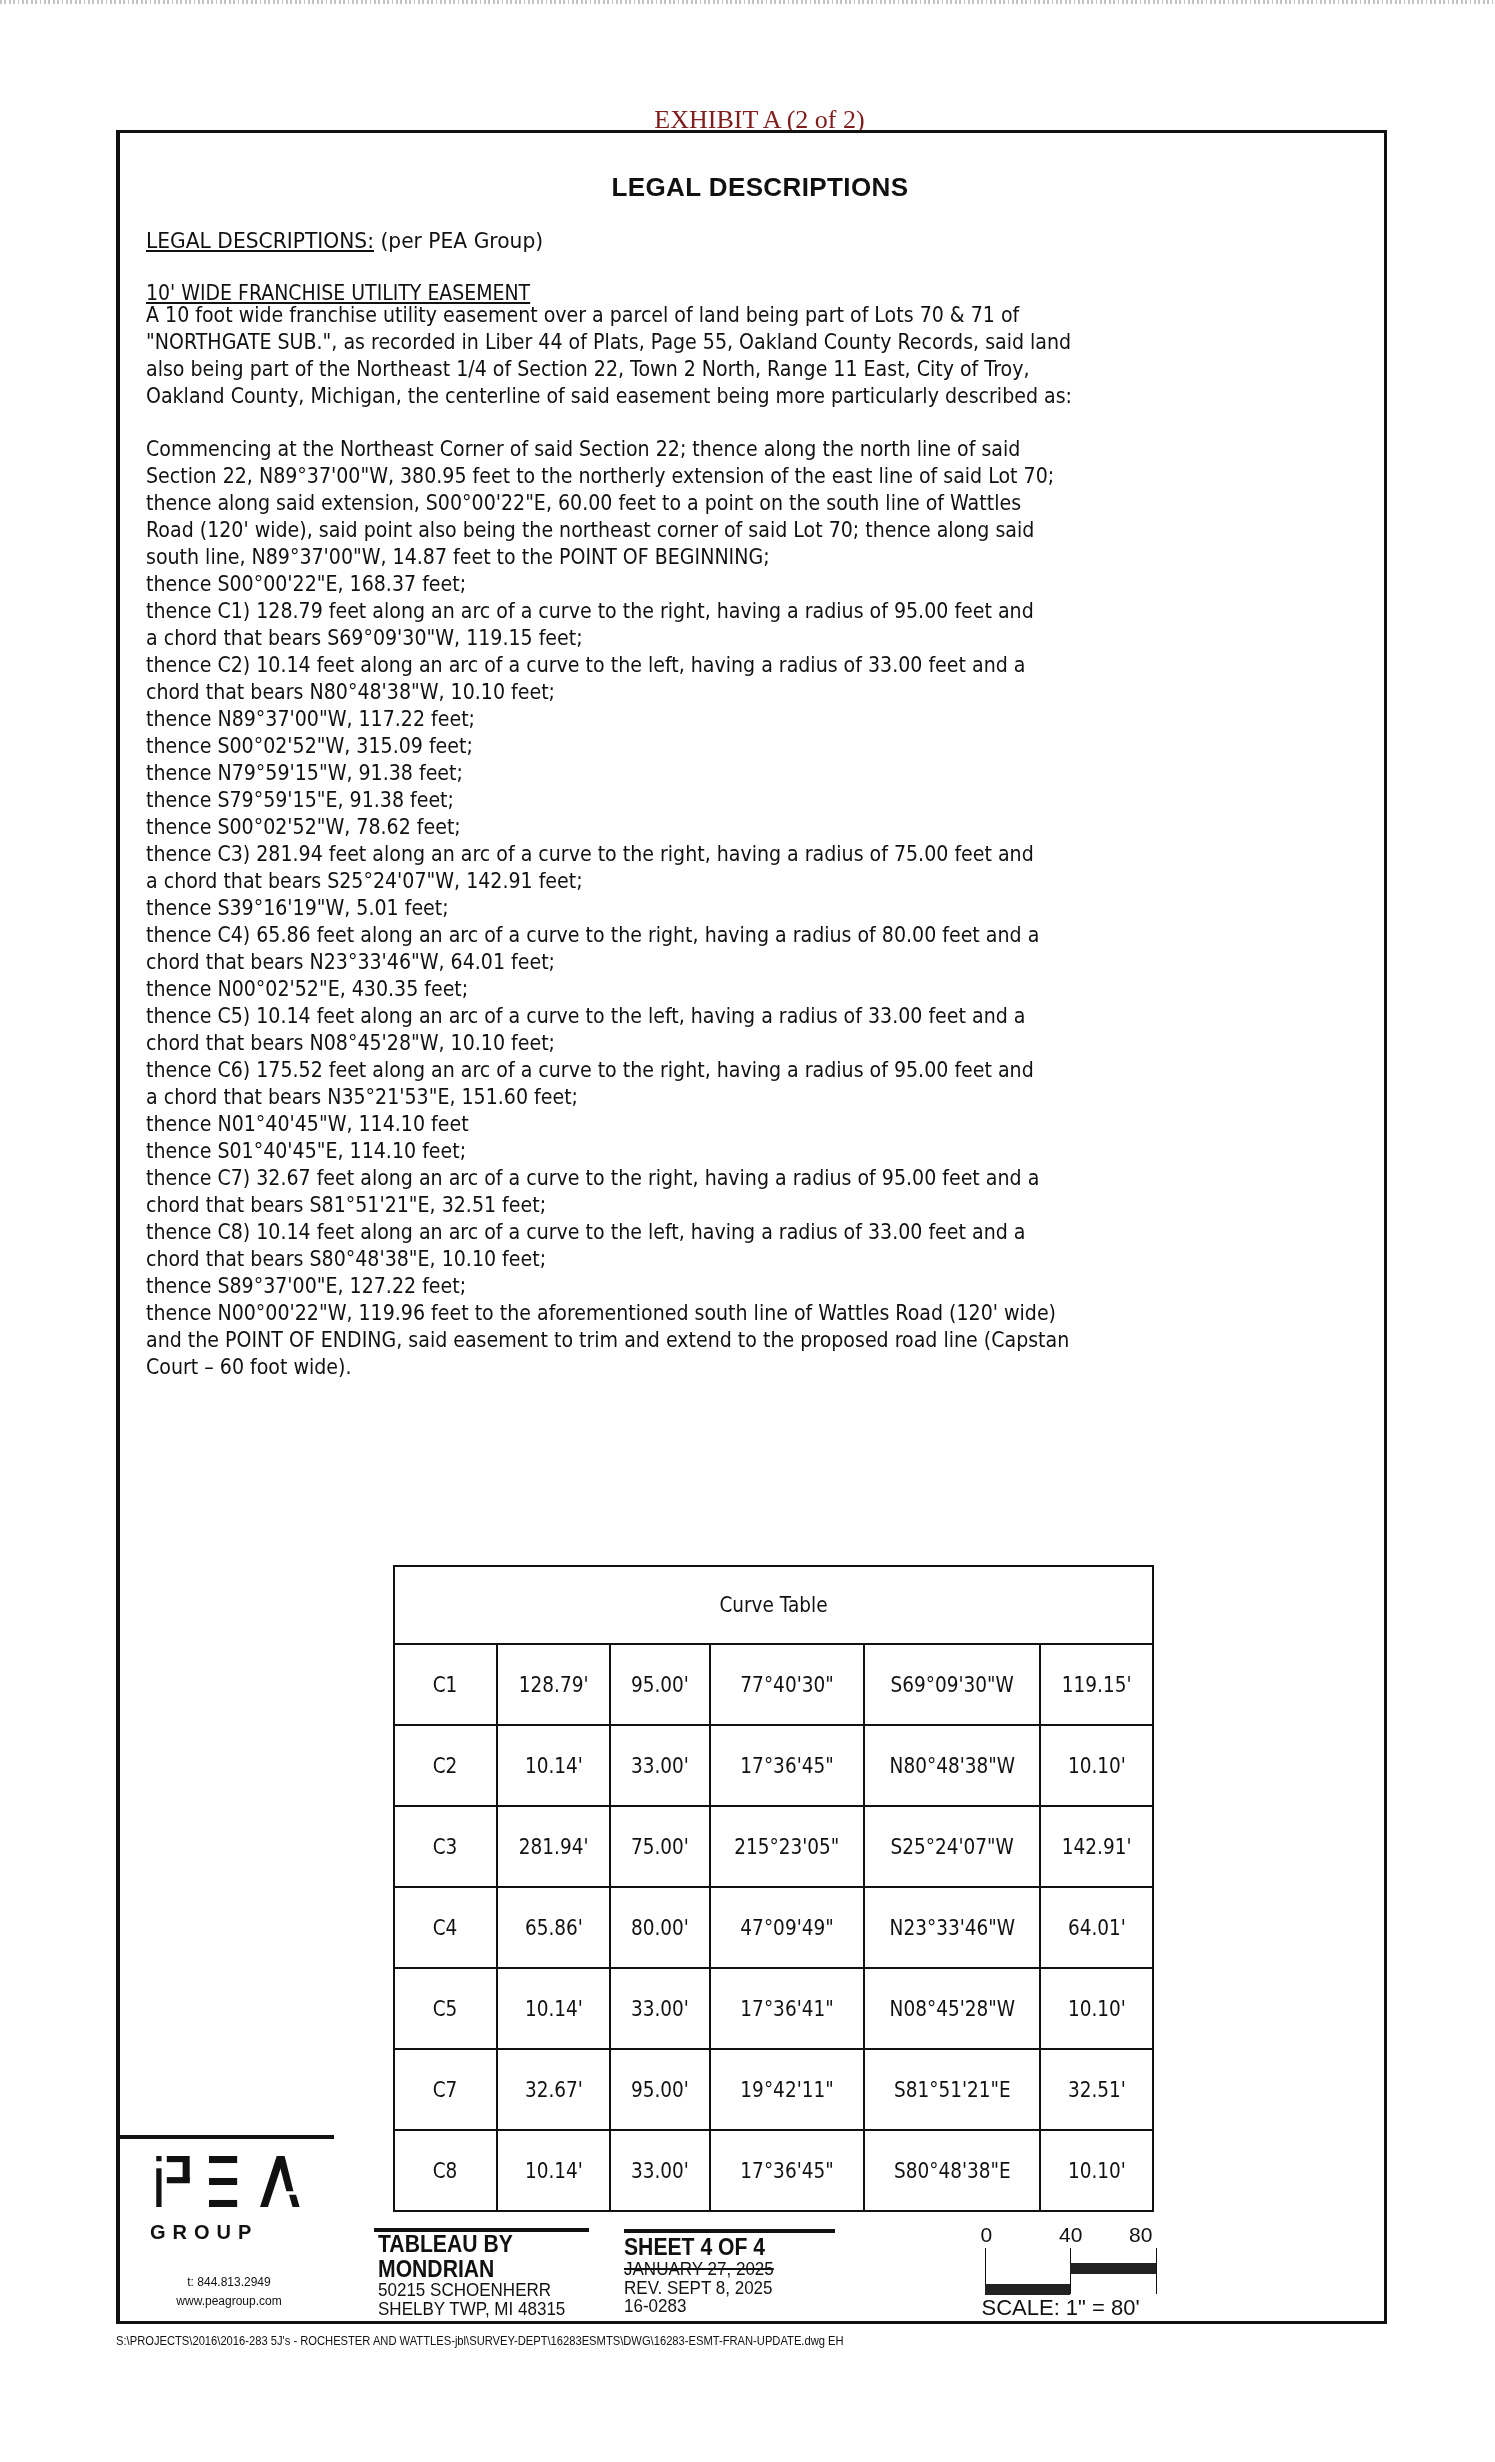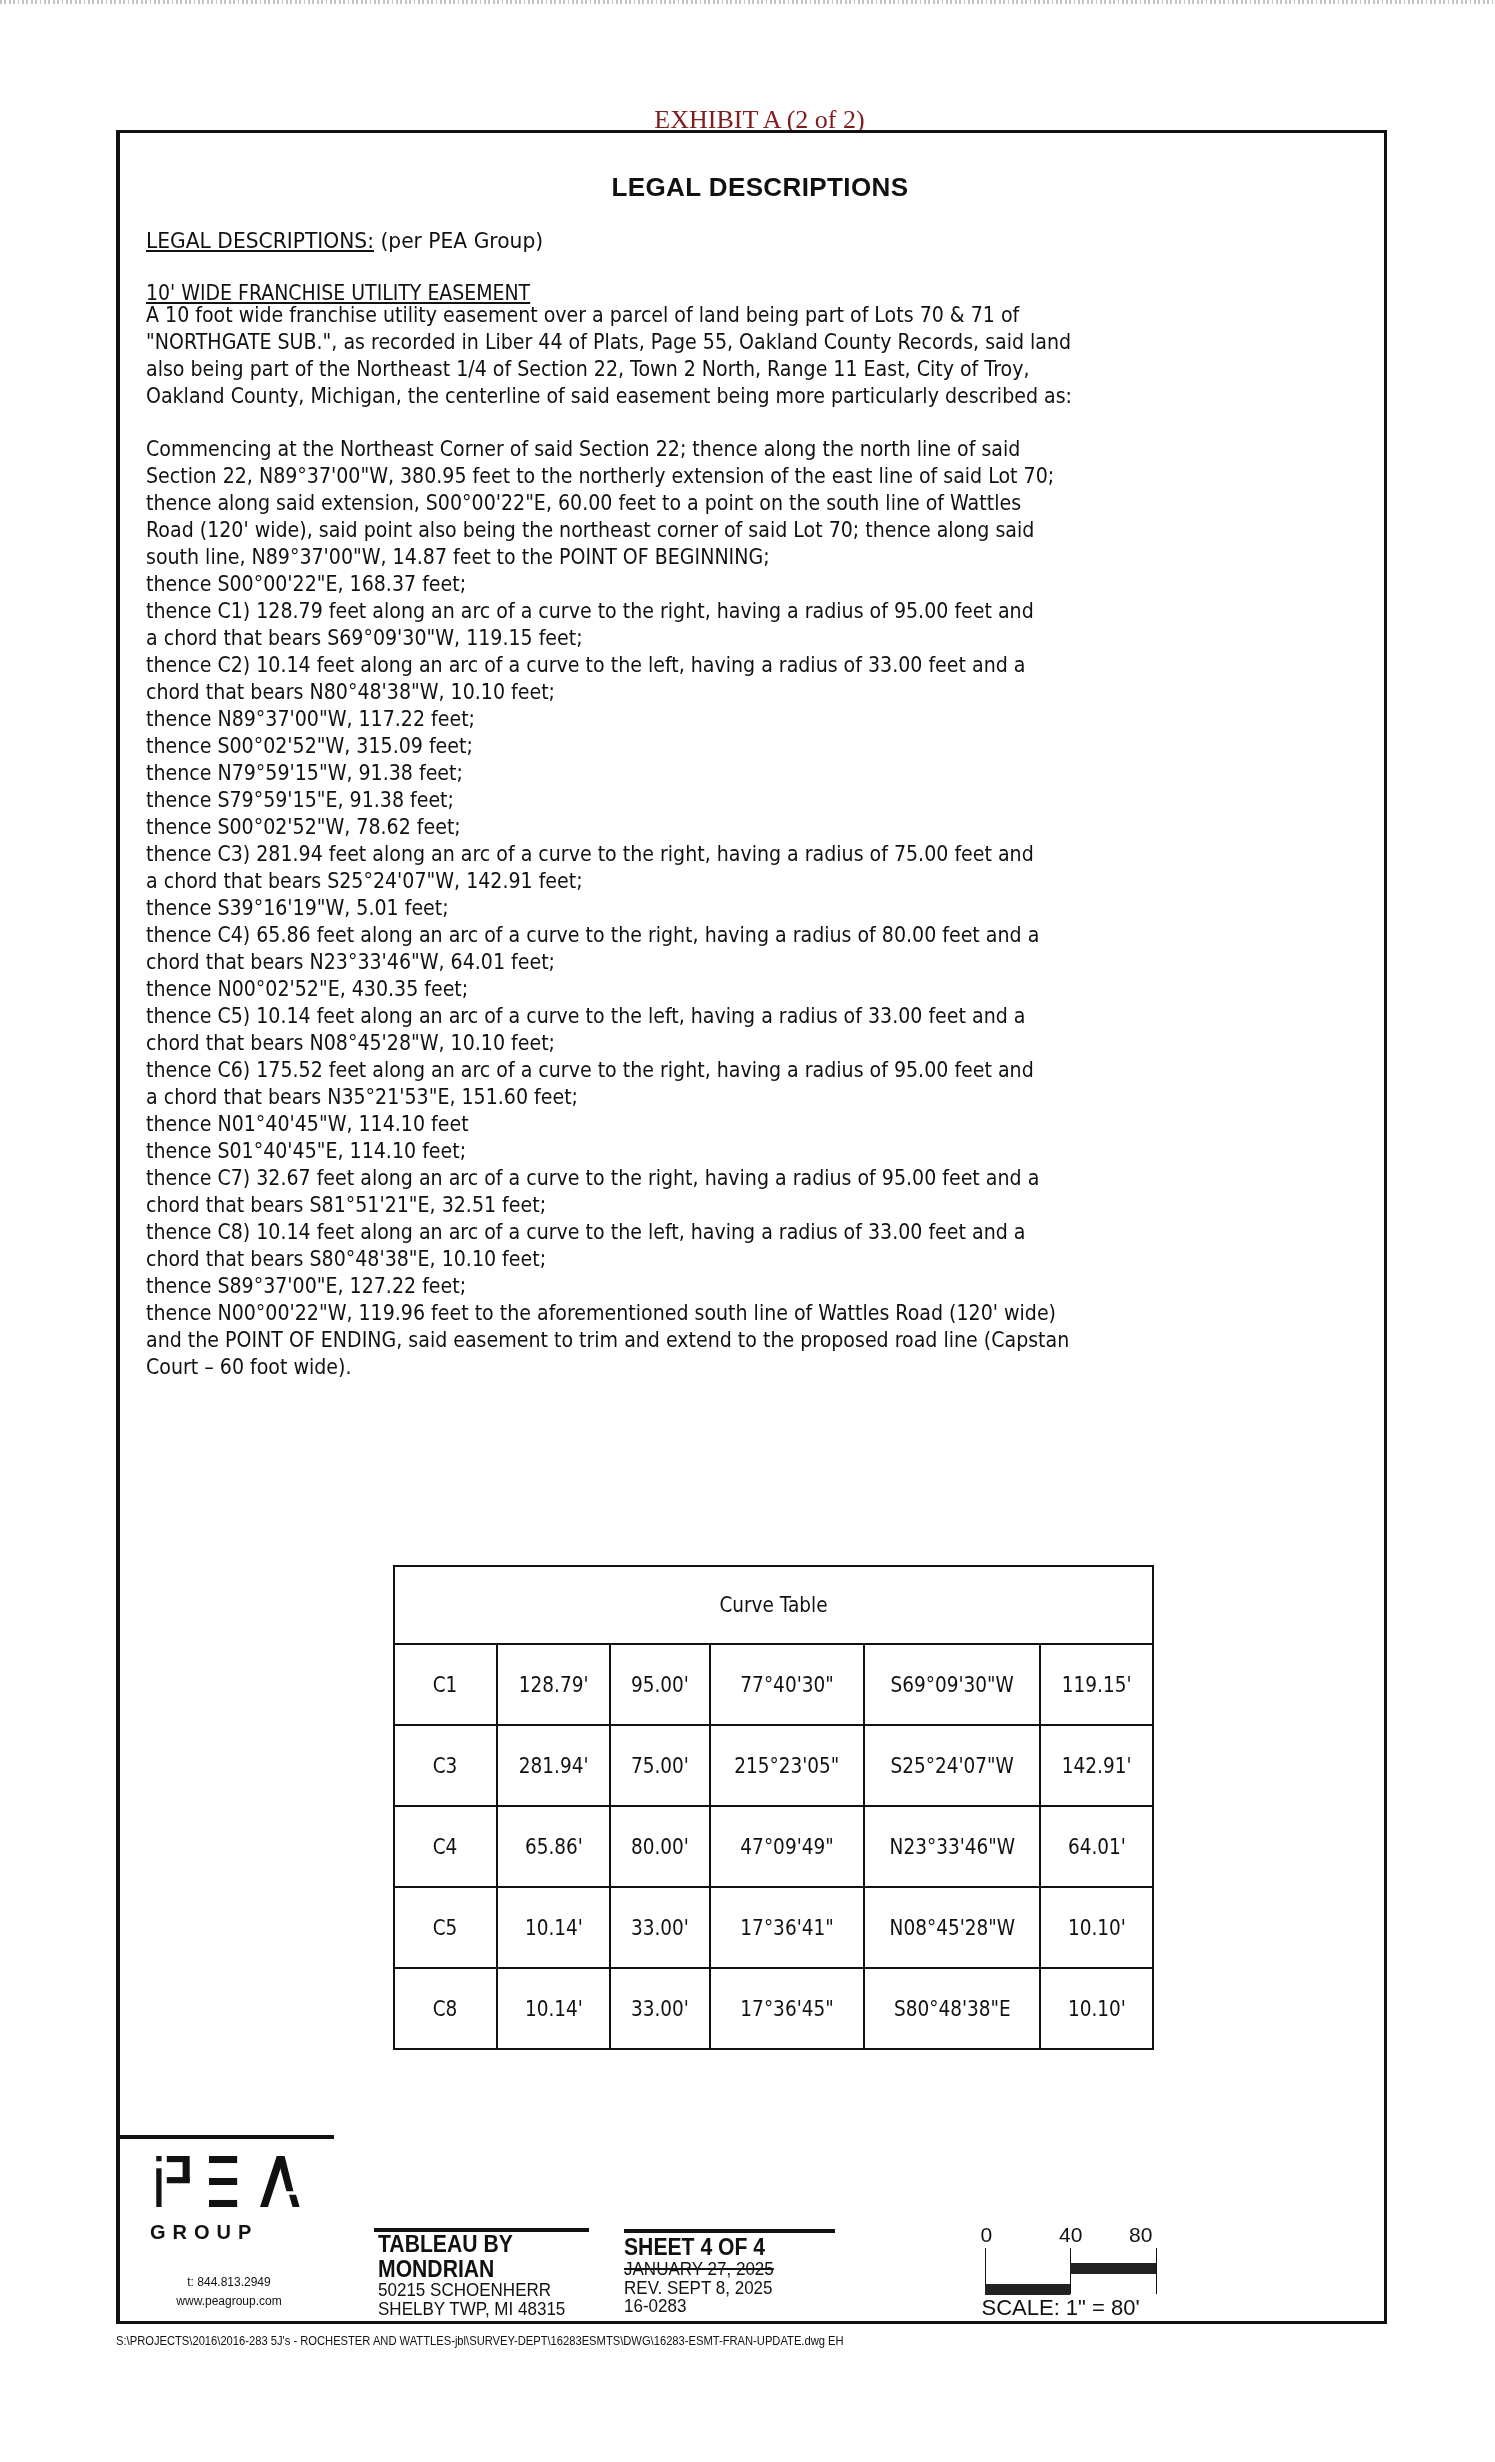--- a/index.html
+++ b/index.html
@@ -128,20 +128,28 @@
       <tbody id="ct-body">
         <tr class="row">
           <td class="c1"><span>C1</span></td>
           <td class="c2"><span>128.79'</span></td>
           <td class="c3"><span>95.00'</span></td>
           <td class="c4"><span>77°40'30"</span></td>
           <td class="c5"><span>S69°09'30"W</span></td>
           <td class="c6"><span>119.15'</span></td>
         </tr>
         <tr class="row">
+          <td class="c1"><span>C2</span></td>
+          <td class="c2"><span>10.14'</span></td>
+          <td class="c3"><span>33.00'</span></td>
+          <td class="c4"><span>17°36'45"</span></td>
+          <td class="c5"><span>N80°48'38"W</span></td>
+          <td class="c6"><span>10.10'</span></td>
+        </tr>
+        <tr class="row">
           <td class="c1"><span>C3</span></td>
           <td class="c2"><span>281.94'</span></td>
           <td class="c3"><span>75.00'</span></td>
           <td class="c4"><span>215°23'05"</span></td>
           <td class="c5"><span>S25°24'07"W</span></td>
           <td class="c6"><span>142.91'</span></td>
         </tr>
         <tr class="row">
           <td class="c1"><span>C4</span></td>
           <td class="c2"><span>65.86'</span></td>
@@ -150,20 +158,28 @@
           <td class="c5"><span>N23°33'46"W</span></td>
           <td class="c6"><span>64.01'</span></td>
         </tr>
         <tr class="row">
           <td class="c1"><span>C5</span></td>
           <td class="c2"><span>10.14'</span></td>
           <td class="c3"><span>33.00'</span></td>
           <td class="c4"><span>17°36'41"</span></td>
           <td class="c5"><span>N08°45'28"W</span></td>
           <td class="c6"><span>10.10'</span></td>
+        </tr>
+        <tr class="row">
+          <td class="c1"><span>C7</span></td>
+          <td class="c2"><span>32.67'</span></td>
+          <td class="c3"><span>95.00'</span></td>
+          <td class="c4"><span>19°42'11"</span></td>
+          <td class="c5"><span>S81°51'21"E</span></td>
+          <td class="c6"><span>32.51'</span></td>
         </tr>
         <tr class="row">
           <td class="c1"><span>C8</span></td>
           <td class="c2"><span>10.14'</span></td>
           <td class="c3"><span>33.00'</span></td>
           <td class="c4"><span>17°36'45"</span></td>
           <td class="c5"><span>S80°48'38"E</span></td>
           <td class="c6"><span>10.10'</span></td>
         </tr>
       </tbody>

